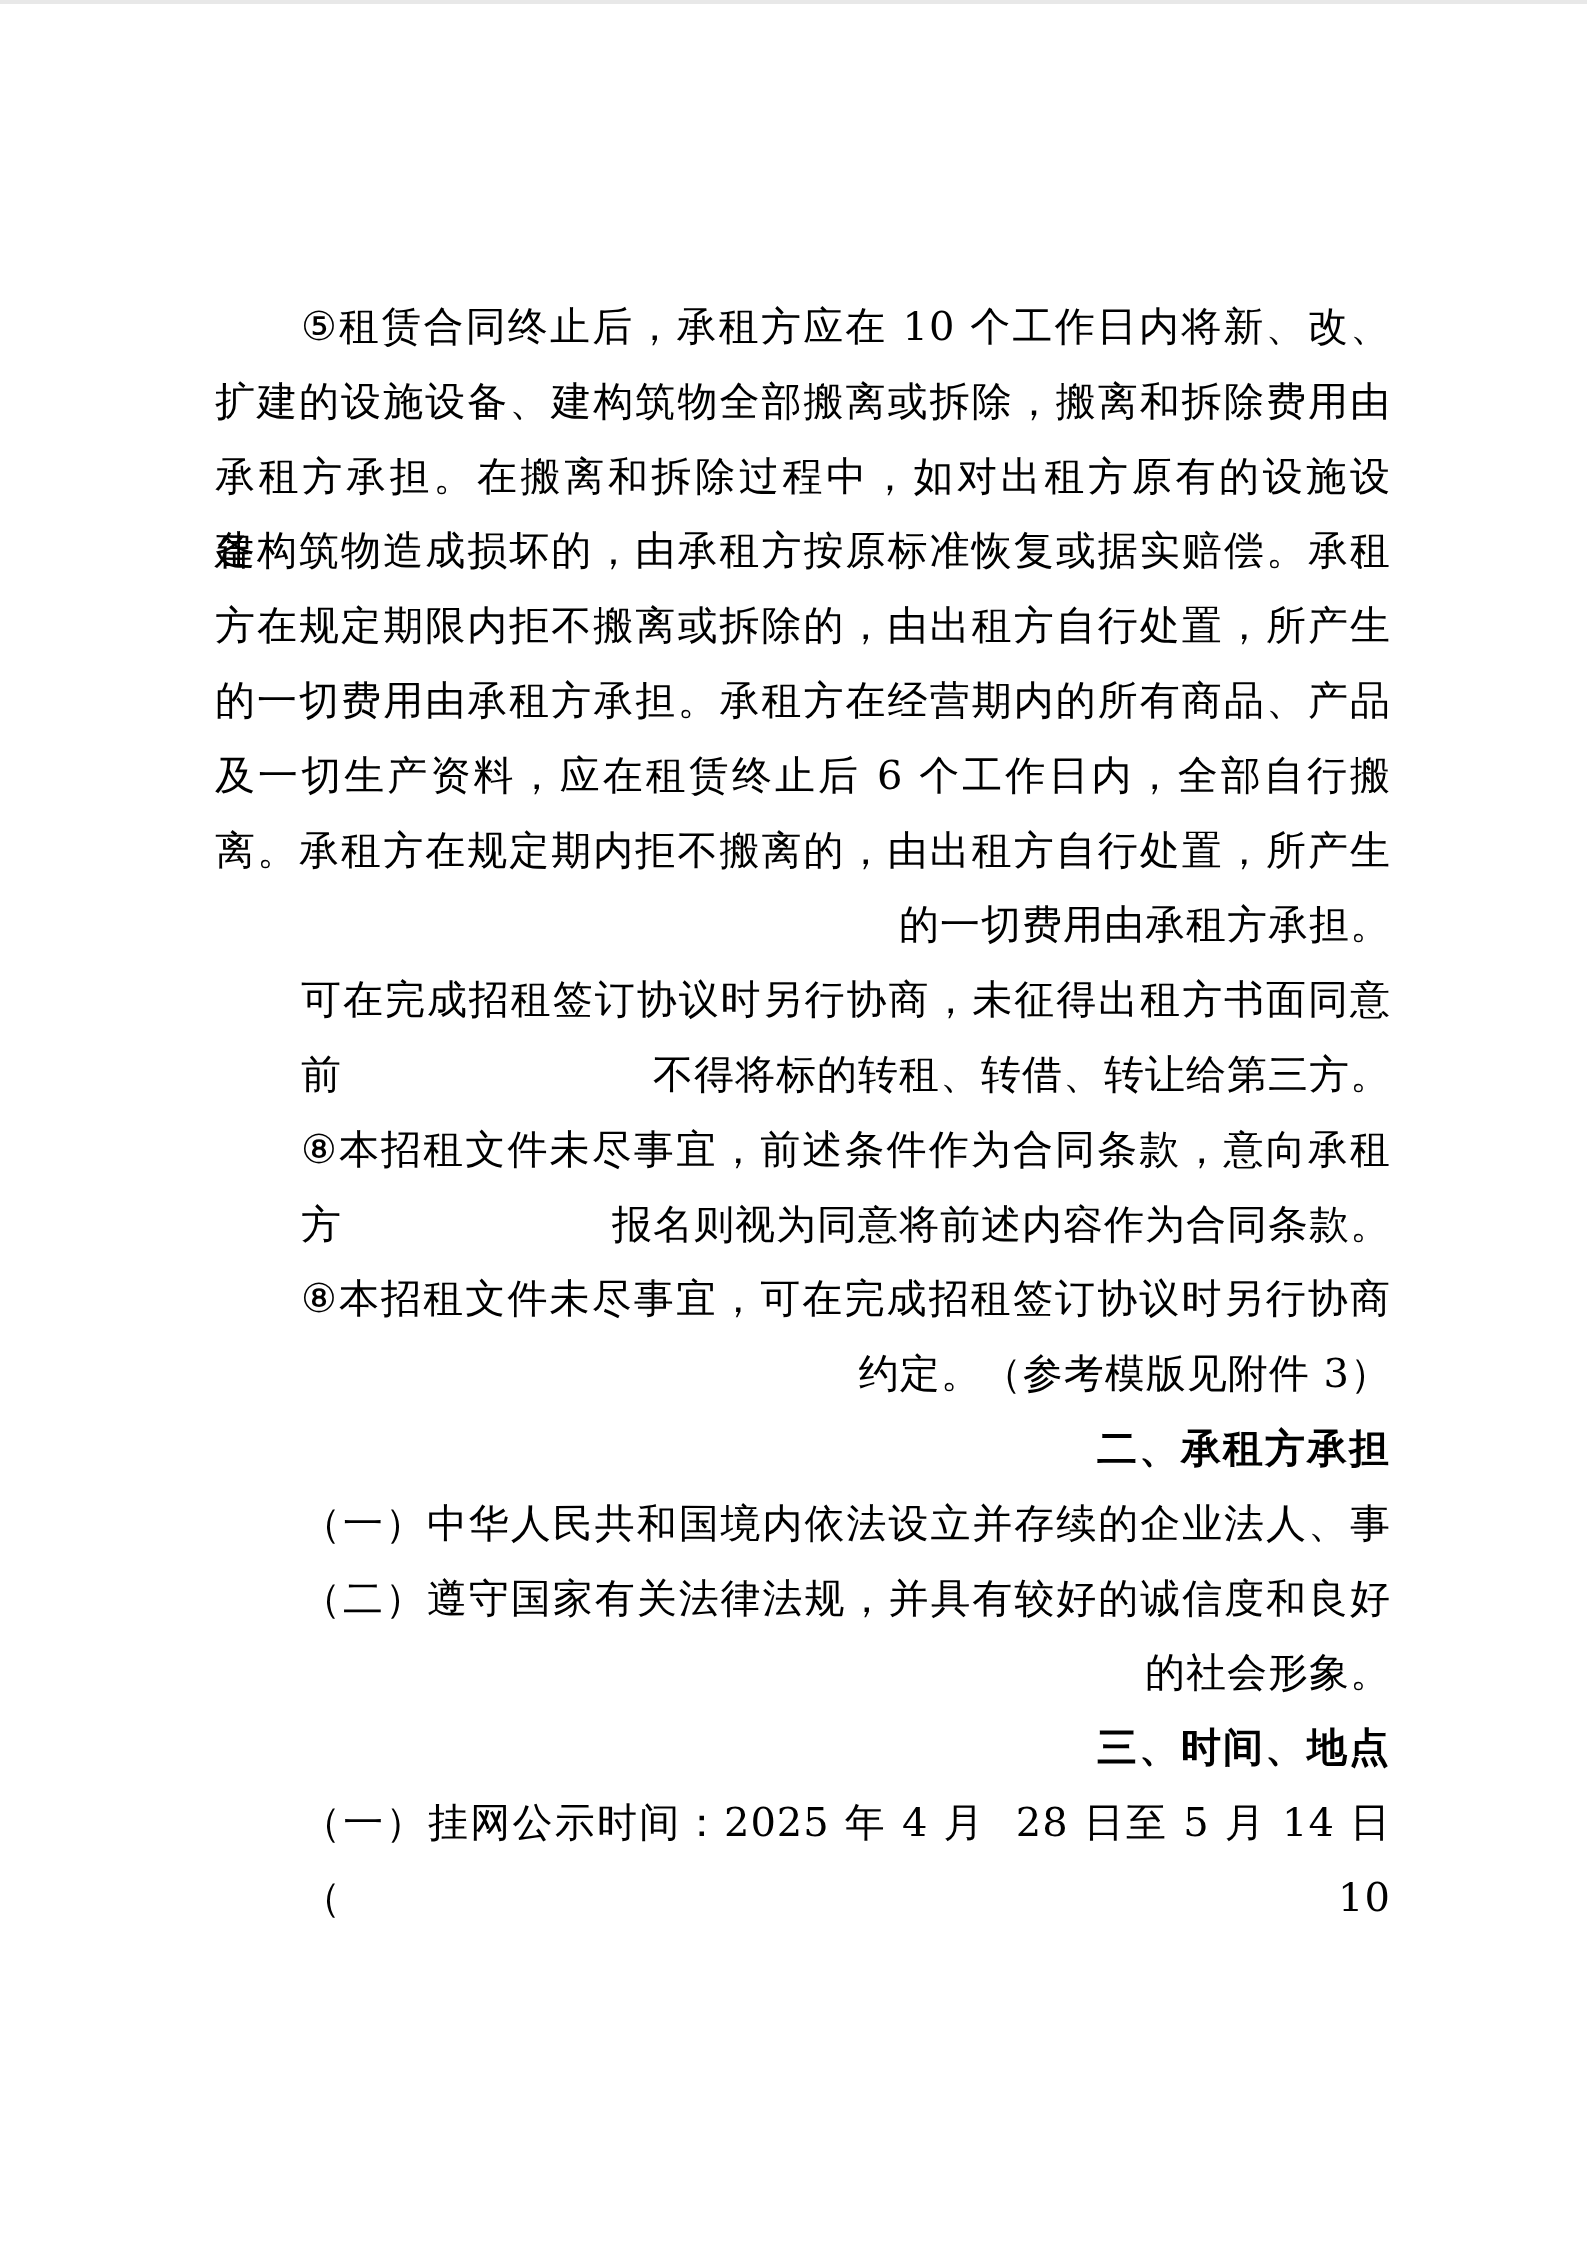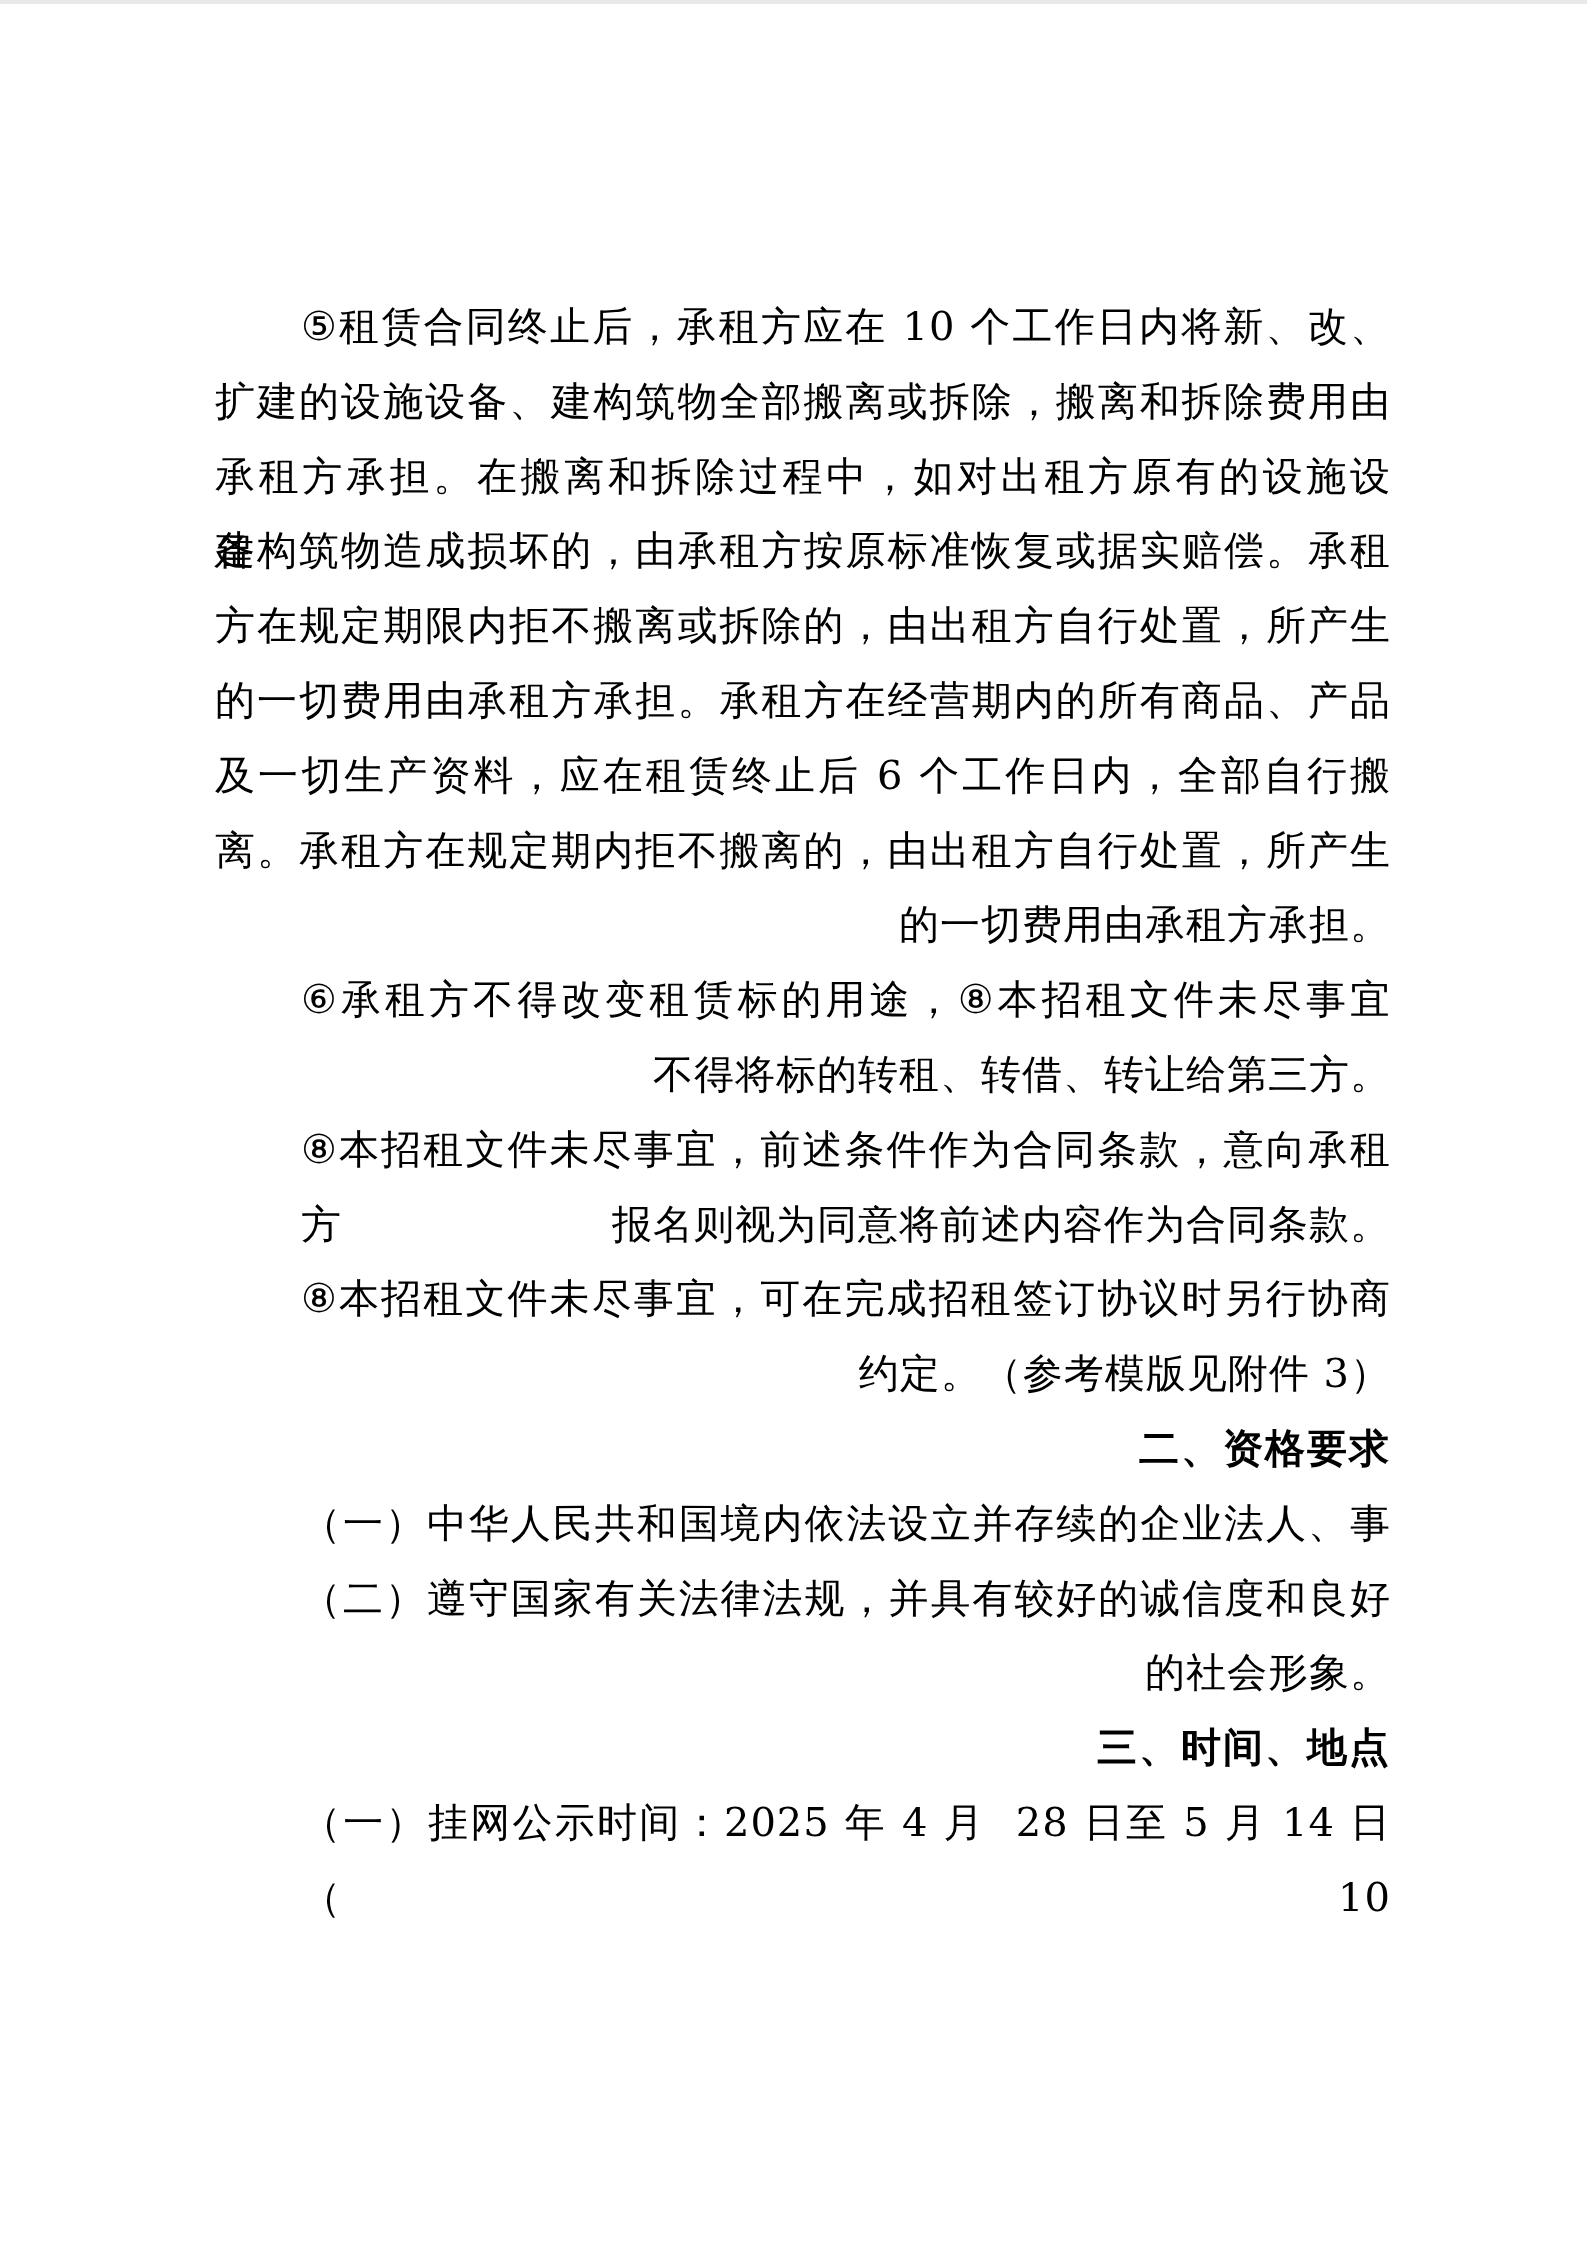--- a/index.html
+++ b/index.html
@@ -51,26 +51,26 @@
   <div class="textblock" id="textblock">
       <div class="line indent justify">⑤租赁合同终止后，承租方应在 10 个工作日内将新、改、</div>
       <div class="line justify">扩建的设施设备、建构筑物全部搬离或拆除，搬离和拆除费用由</div>
       <div class="line justify">承租方承担。在搬离和拆除过程中，如对出租方原有的设施设备、</div>
       <div class="line justify">建构筑物造成损坏的，由承租方按原标准恢复或据实赔偿。承租</div>
       <div class="line justify">方在规定期限内拒不搬离或拆除的，由出租方自行处置，所产生</div>
       <div class="line justify">的一切费用由承租方承担。承租方在经营期内的所有商品、产品</div>
       <div class="line justify">及一切生产资料，应在租赁终止后 6 个工作日内，全部自行搬</div>
       <div class="line justify">离。承租方在规定期内拒不搬离的，由出租方自行处置，所产生</div>
       <div class="line">的一切费用由承租方承担。</div>
-      <div class="line indent justify">⑥承租方不得改变租赁标的用途，⑧本招租文件未尽事宜</div>
+      <div class="line indent justify">可在完成招租签订协议时另行协商，未征得出租方书面同意前</div>
       <div class="line">不得将标的转租、转借、转让给第三方。</div>
       <div class="line indent justify">⑧本招租文件未尽事宜，前述条件作为合同条款，意向承租方</div>
       <div class="line">报名则视为同意将前述内容作为合同条款。</div>
       <div class="line indent justify">⑧本招租文件未尽事宜，可在完成招租签订协议时另行协商</div>
       <div class="line">约定。（参考模版见附件 3）</div>
-      <div class="line indent bold">二、资格要求</div>
+      <div class="line indent bold">二、承租方承担</div>
       <div class="line indent justify">（一）中华人民共和国境内依法设立并存续的企业法人、事</div>
       <div class="line indent justify">（二）遵守国家有关法律法规，并具有较好的诚信度和良好</div>
       <div class="line">的社会形象。</div>
       <div class="line indent bold">三、时间、地点</div>
       <div class="line indent justify">（一）挂网公示时间：2025 年 4 月&nbsp; 28 日至 5 月 14 日（10</div>
     </div>
 </div>
 
 </body></html>

